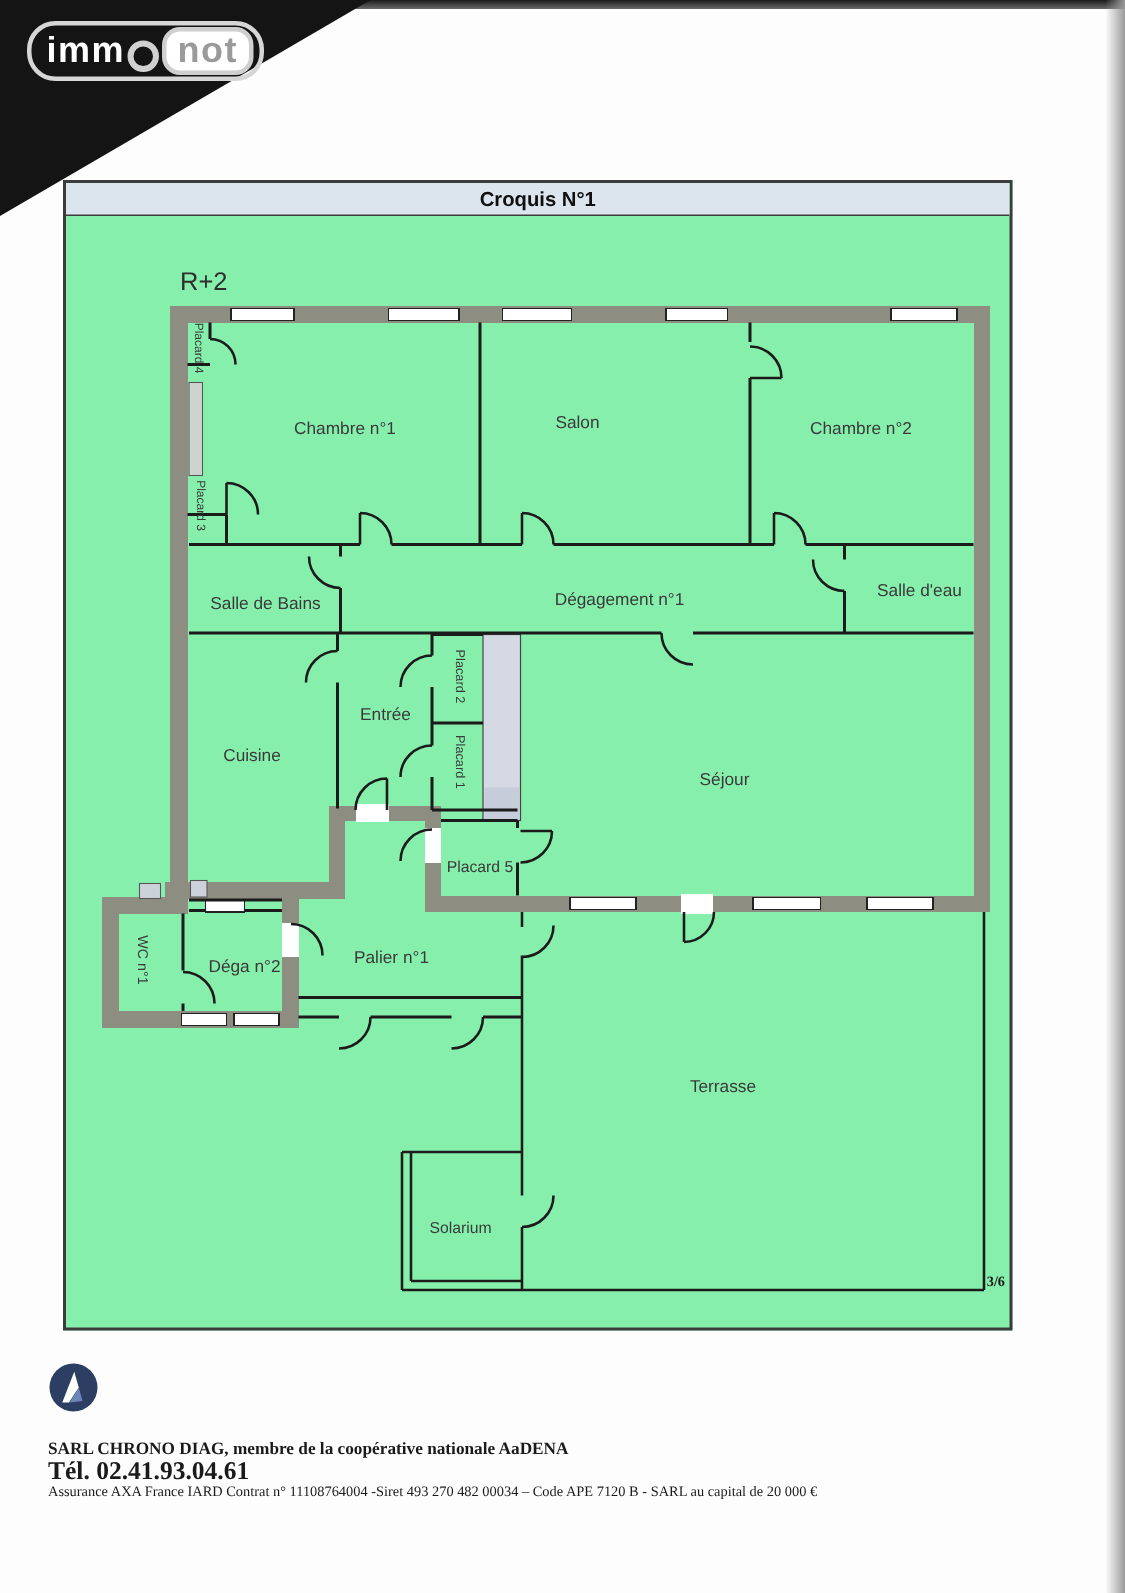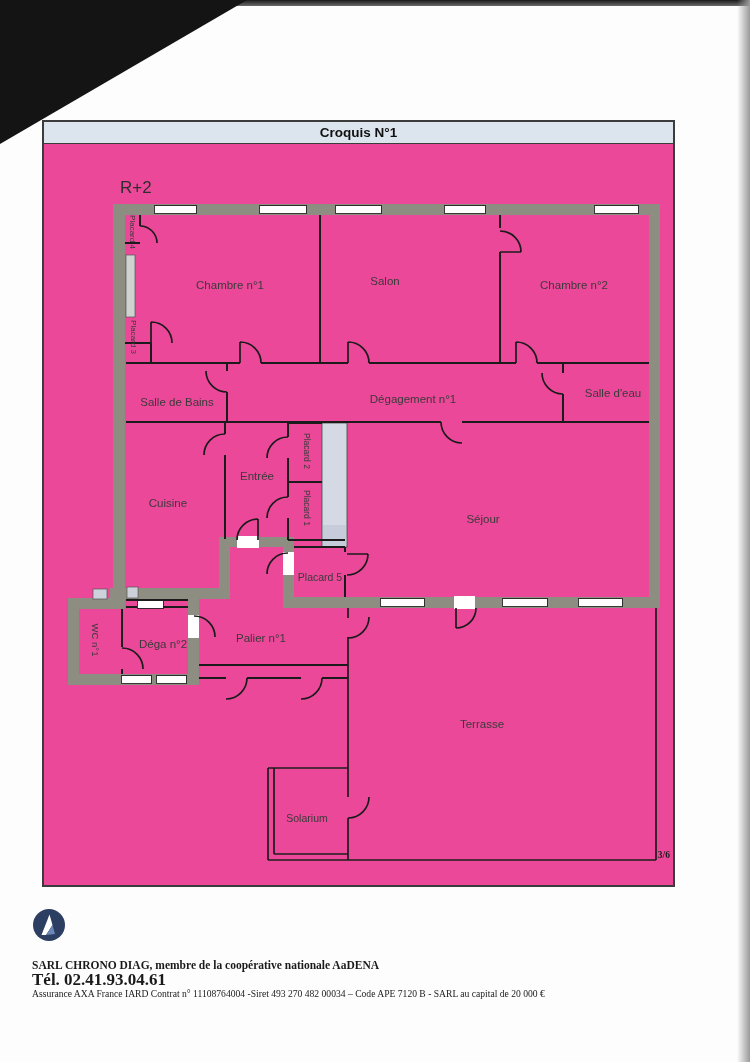--- a/index.html
+++ b/index.html
@@ -14,21 +14,21 @@
   
   .logo-pill{position:absolute;left:18px;top:14px;height:34px;display:flex;align-items:center;
         border:3px solid #d6d6d6;border-radius:19px;padding:0 4px 0 10px;}
   .logo-immo{color:#ffffff;font-weight:bold;font-size:24px;line-height:24px;letter-spacing:1px;}
   .logo-o{display:inline-block;width:13px;height:13px;border:4px solid #d0d0d0;border-radius:50%;
         margin:6px 2px 0 2px;color:transparent;overflow:hidden;font-size:8px;}
   .logo-not{background:#ffffff;border:3px solid #cfcfcf;border-radius:12px;color:#9a9a9a;
         font-weight:bold;font-size:24px;line-height:24px;padding:1px 7px;letter-spacing:1px;}
   
   .croquis-box{position:absolute;left:42px;top:120px;width:629px;height:763px;
-        border:2px solid #3c3c3c;background:#ec4899;}
+        border:2px solid #3c3c3c;background:#86efac;}
   .croquis-titlebar{height:21px;background:#dce5ee;border-bottom:1px solid #3c3c3c;
         text-align:center;font-weight:bold;font-size:13.5px;line-height:21px;color:#101010;}
   .level-label{position:absolute;left:120px;top:178px;font-size:17px;color:#2e2e2e;}
   .plan-svg{position:absolute;left:0;top:0;width:750px;height:1062px;pointer-events:none;}
   .page-number{position:absolute;right:80px;top:850px;font-family:"Liberation Serif",serif;
         font-weight:bold;font-size:9.5px;color:#1a1a1a;}
   
   .footer{position:absolute;left:32px;top:908px;width:660px;text-align:left;
         font-family:"Liberation Serif",serif;color:#1a1a1a;}
   .footer-logo{width:34px;height:34px;margin:0 auto 12px auto;}
@@ -41,20 +41,25 @@
 </style>
 </head>
 <body>
 
 <div class="page">
 
   <div class="top-edge"></div>
   <div class="corner-triangle"></div>
   <div class="right-shadow"></div>
 
+  <div class="logo-pill">
+    <span class="logo-immo">imm</span>
+    <span class="logo-o">o</span>
+    <span class="logo-not">not</span>
+  </div>
 
   <div class="croquis-box">
     <div class="croquis-titlebar">Croquis N°1</div>
   </div>
   <div class="level-label">R+2</div>
 
   <svg class="plan-svg" viewBox="0 0 750 1062">
 
     <g fill="#8d8d82" shape-rendering="crispEdges">
       <rect x="113" y="204" width="547" height="11"></rect>

